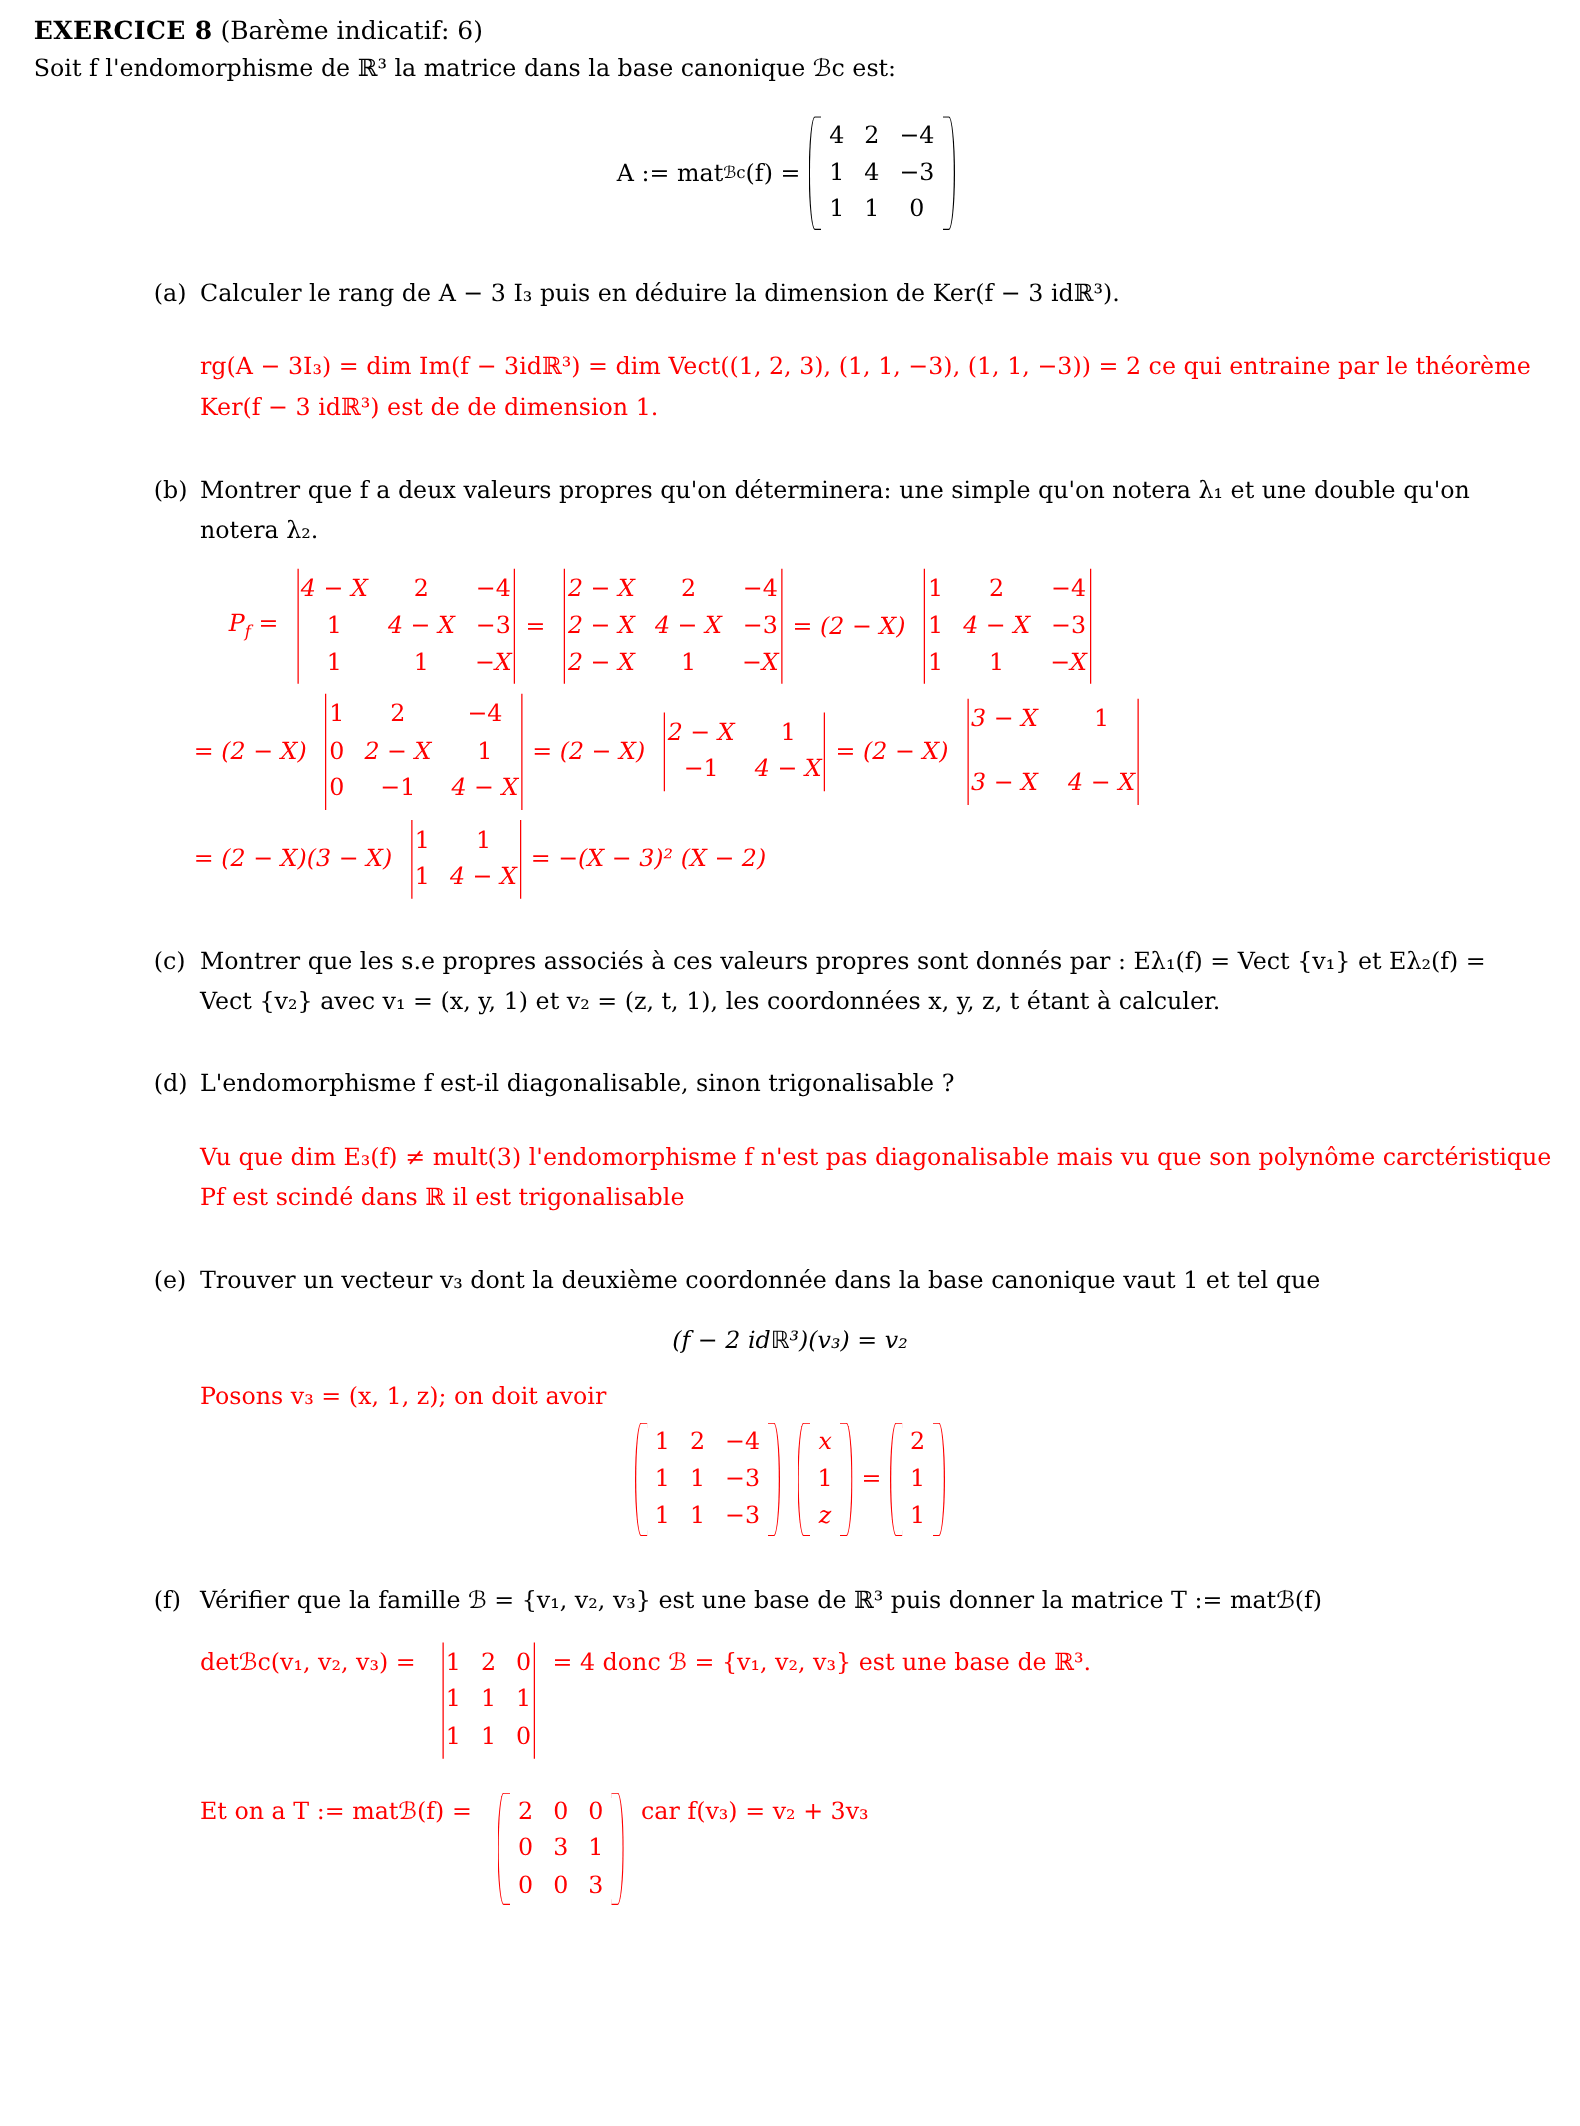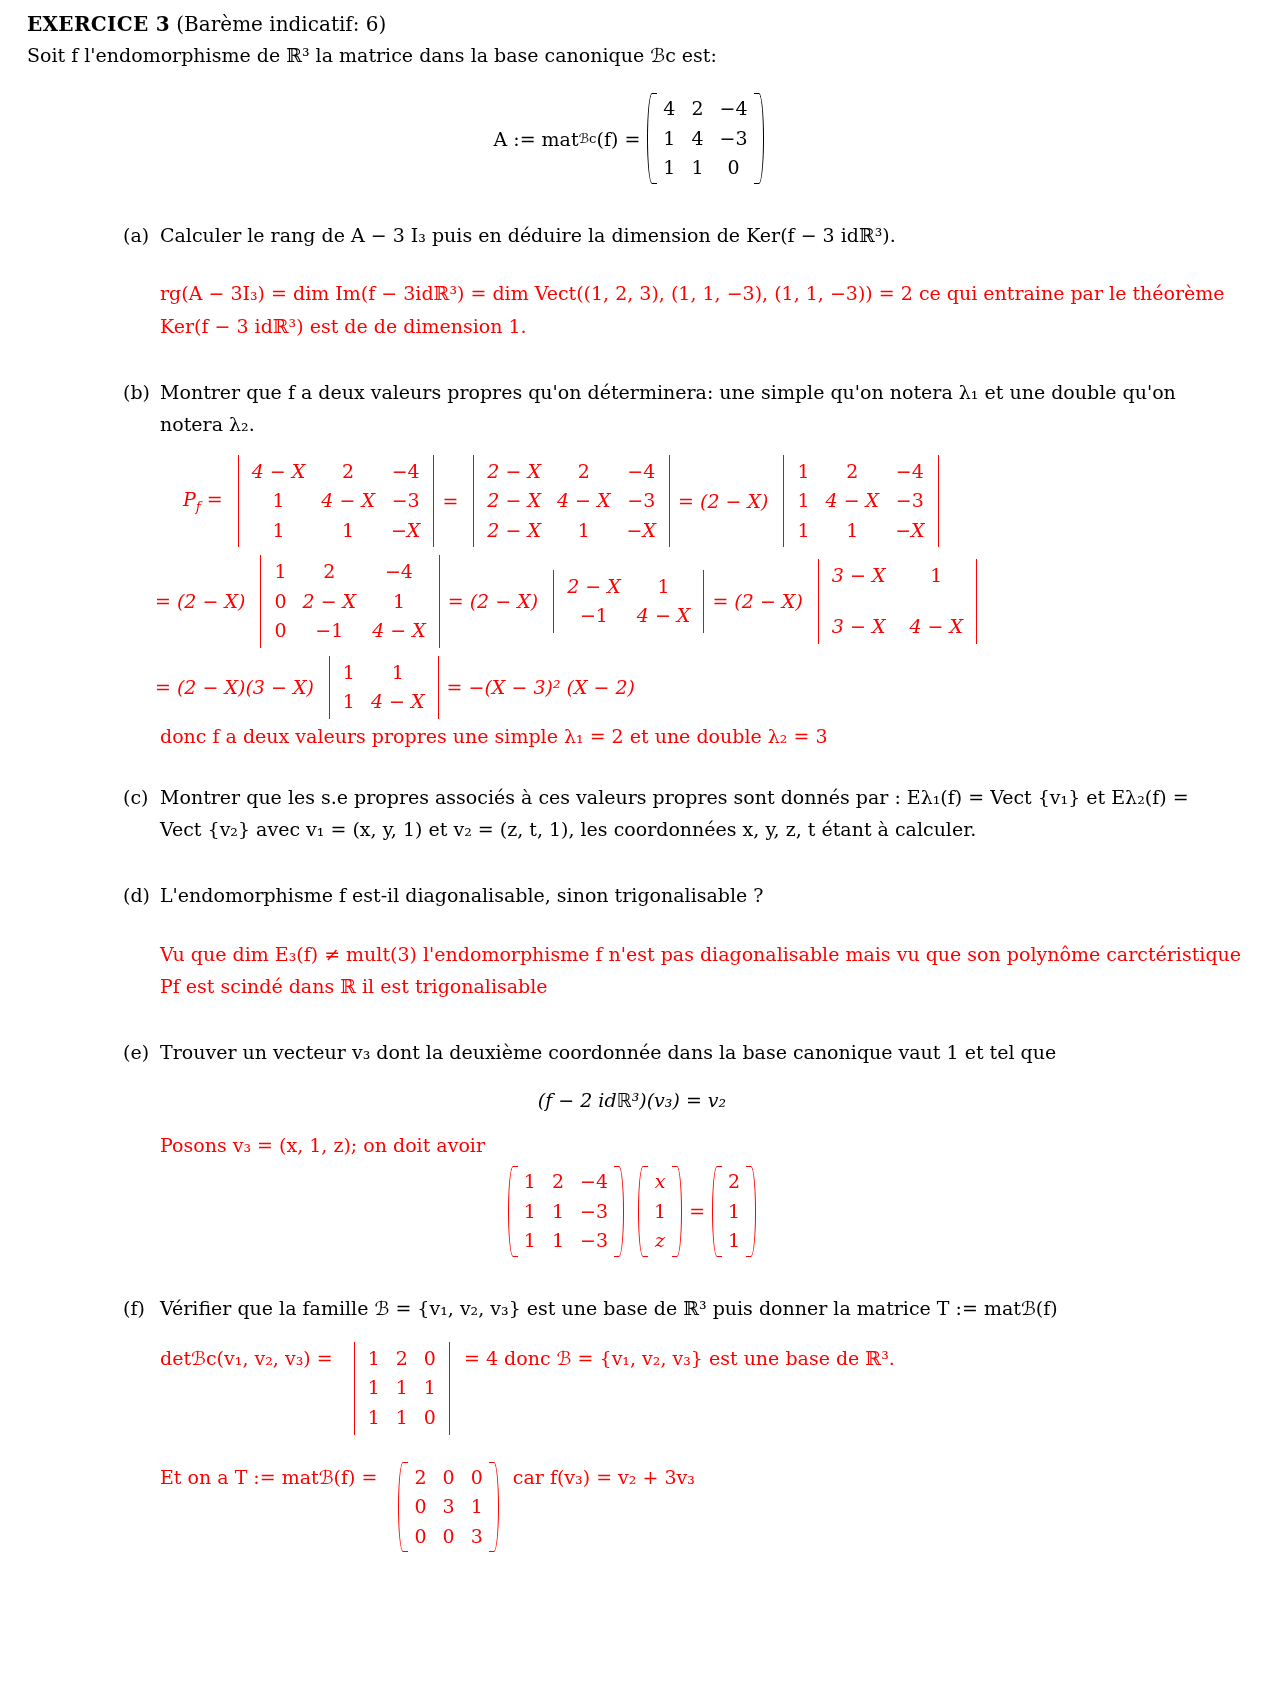--- a/index.html
+++ b/index.html
@@ -19,21 +19,21 @@
   
   .center-eq{display:flex;justify-content:center;align-items:center;margin:22px 0;}
   .eqrow{display:flex;align-items:center;}
   .eqrow > *{flex:0 0 auto;}
   
   .mat{
     display:inline-grid;justify-items:center;align-items:center;
     column-gap:16px;row-gap:2px;line-height:1.45;
     position:relative;margin:0 7px;
   }
-  .det{border-left:1.5px solid currentColor;border-right:1.5px solid currentColor;padding:3px 13px;}
+  .det{border-left:1.5px solid currentColor;border-right:1.5px solid currentColor;padding:3px 2px;}
   .pmat{padding:3px 16px;}
   .pmat::before,.pmat::after{
     content:"";position:absolute;top:1px;bottom:1px;width:9px;
     border:1.8px solid currentColor;
   }
   .pmat::before{left:0;border-right:none;border-radius:50% 0 0 50% / 50% 0 0 50%;}
   .pmat::after{right:0;border-left:none;border-radius:0 50% 50% 0 / 0 50% 50% 0;}
   sub{font-size:70%;}
   
   .item{display:flex;margin:34px 0 0 123px;line-height:1.7;}
@@ -43,21 +43,21 @@
   .bmath .eqline{display:flex;align-items:center;margin-top:8px;}
   .gap8 > *{margin-right:8px;}
   .indent-line1{margin-left:28px;}
 </style>
 </head>
 <body>
 
 <div class="page">
 
   <div class="title">
-    <span class="bold">EXERCICE 3</span><span> (Barème indicatif: 6)</span>
+    <span class="bold">EXERCICE 8</span><span> (Barème indicatif: 6)</span>
   </div>
 
   <div class="intro">Soit f l'endomorphisme de ℝ³ la matrice dans la base canonique ℬc est:</div>
 
   <div class="center-eq">
     <div class="eqrow">
       <span class="mt">A := mat</span>
         <sub>ℬc</sub>
         <span class="mt">(f) =</span>
       <span class="mat pmat" style="grid-template-columns: repeat(3, auto);">
@@ -161,21 +161,20 @@
     <div class="eqline gap8">
       <span class="it">= (2 − X)(3 − X)</span>
       <span class="mat det" style="grid-template-columns: repeat(2, auto);">
           <span>1</span>
           <span>1</span>
           <span>1</span>
           <span class="it">4 − X</span>
         </span>
       <span class="it">= −(X − 3)² (X − 2)</span>
     </div>
-    <div class="nowrap" style="margin-top:6px;margin-left:5px;">donc f a deux valeurs propres une simple λ₁ = 2 et une double λ₂ = 3</div>
   </div>
 
   <div class="item">
     <span class="lbl">(c)</span>
     <span>
       <span class="nowrap">Montrer que les s.e propres associés à ces valeurs propres sont donnés par : Eλ₁(f) = Vect {v₁} et Eλ₂(f) =</span><br>
       <span class="nowrap">Vect {v₂} avec v₁ = (x, y, 1) et v₂ = (z, t, 1), les coordonnées x, y, z, t étant à calculer.</span>
     </span>
   </div>
 

